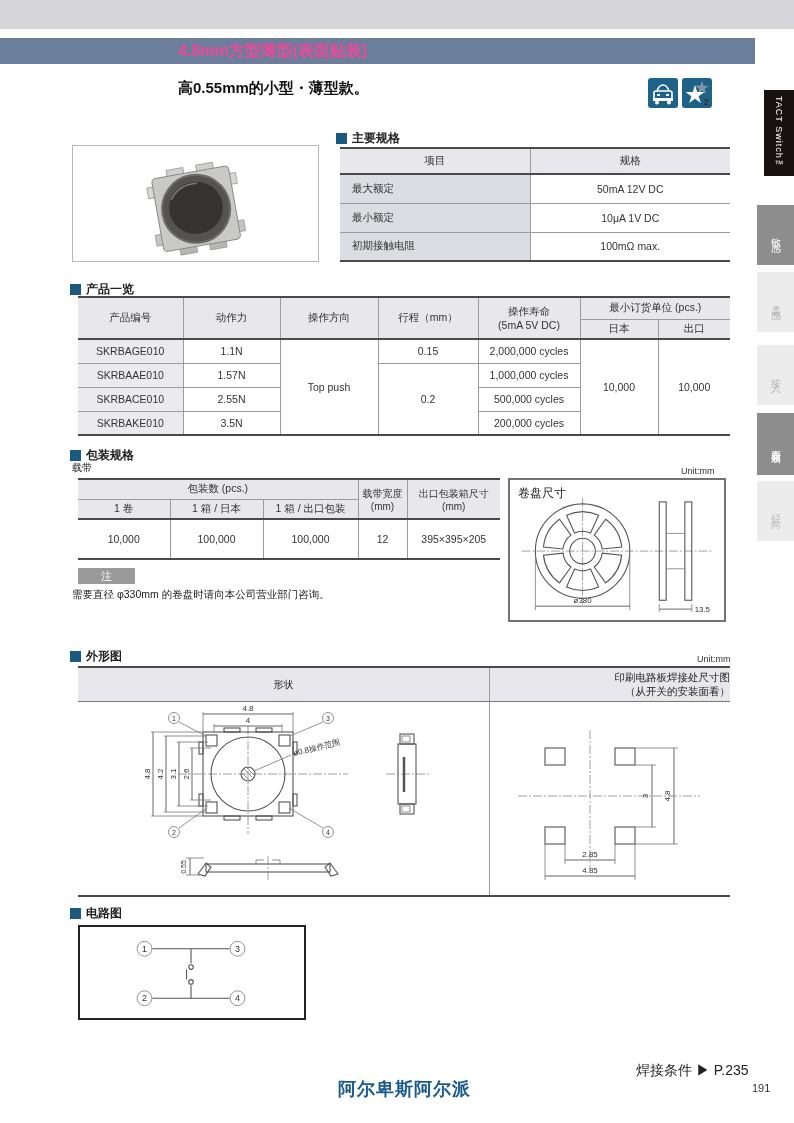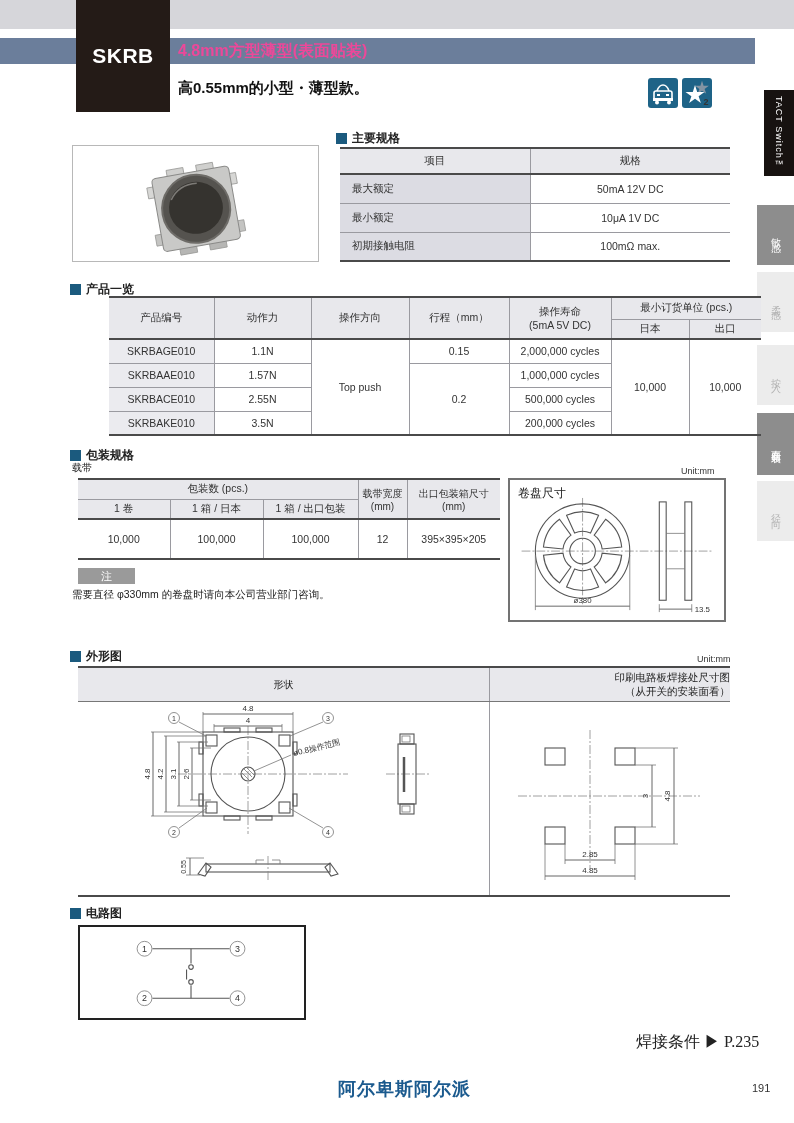--- a/index.html
+++ b/index.html
@@ -53,39 +53,36 @@
   .outline-hd { display:flex; border-bottom:1px solid #777; background:#e8e8ec; height:34px; }
   .outline-hd .c1 { width:412px; display:flex; align-items:center; justify-content:center; font-size:10px; border-right:1px solid #9a9aa0; }
   .outline-hd .c2 { width:240px; display:flex; flex-direction:column; align-items:flex-end; justify-content:center; font-size:10.5px; line-height:1.25; }
   .outline-bd { display:flex; height:193px; background:#fff; }
   .outline-bd .c1 { width:412px; border-right:1px solid #9a9aa0; }
   .outline-bd .c2 { width:240px; }
 
   .circuit-box { left:78px; top:925px; width:228px; height:95px; border:2px solid #222; background:#fff; }
 
   .footer-brand { left:338px; top:1077px; font-size:18px; font-weight:bold; color:#1b5a8e; letter-spacing:1px; }
-  .footer-link { left:636px; top:1032px; font-size:16px; color:#222;font-family:Liberation Serif, serif; }
+  .footer-link { left:636px; top:1062px; font-size:14px; color:#222; }
   .page-num { left:752px; top:1082px; font-size:11px; color:#333; }
 
   svg text { font-family:"Liberation Sans", sans-serif; fill:#333; }
   .dim { stroke:#666; stroke-width:1; fill:none; }
   .thin { stroke:#777; stroke-width:.8; fill:none; }
   .out { stroke:#555; stroke-width:1.1; fill:none; }
   .cl { stroke:#888; stroke-width:.8; stroke-dasharray:9 2 2 2; fill:none; }
 </style>
 </head>
 <body>
 
 <div id="page">
 
   <div class="abs top-strip"></div>
   <div class="abs title-bar"></div>
-  <div class="abs model-box">
-    <span>SKRB</span>
-  </div>
   <div class="abs title-text">4.8mm方型薄型(表面贴装)</div>
   <div class="abs subtitle">高0.55mm的小型・薄型款。</div>
 
   <div class="abs badges">
     <span>
       <svg width="30" height="30" viewBox="0 0 30 30">
         <rect x="0" y="0" width="30" height="30" rx="3" fill="#1e6387"></rect>
         <path d="M6 20 L6 15 Q6 13 8 13 L22 13 Q24 13 24 15 L24 20" stroke="#fff" stroke-width="1.6" fill="none"></path>
         <path d="M9 13 Q11 7 15 7 Q19 7 21 13" stroke="#fff" stroke-width="1.6" fill="none"></path>
         <rect x="5" y="20" width="20" height="3" fill="#fff"></rect>
@@ -159,21 +156,21 @@
             <td>100mΩ max.</td>
           </tr>
     </tbody>
       </table>
   </div>
 
   <div class="abs sec" style="left:70px; top:281px;font-family:Liberation Serif, serif;">
     <span class="sec-sq"></span>
     <span>产品一览</span>
   </div>
-  <div class="abs" style="left:78px; top:296px; width:652px;margin-left:31px;">
+  <div class="abs" style="left:78px; top:296px; width:652px;">
     <table class="dtable" style="width:652px;">
       <colgroup>
         <col style="width:105px">
           <col style="width:97px">
           <col style="width:98px">
         <col style="width:100px">
           <col style="width:102px">
           <col style="width:78px">
           <col style="width:72px">
       </colgroup>

